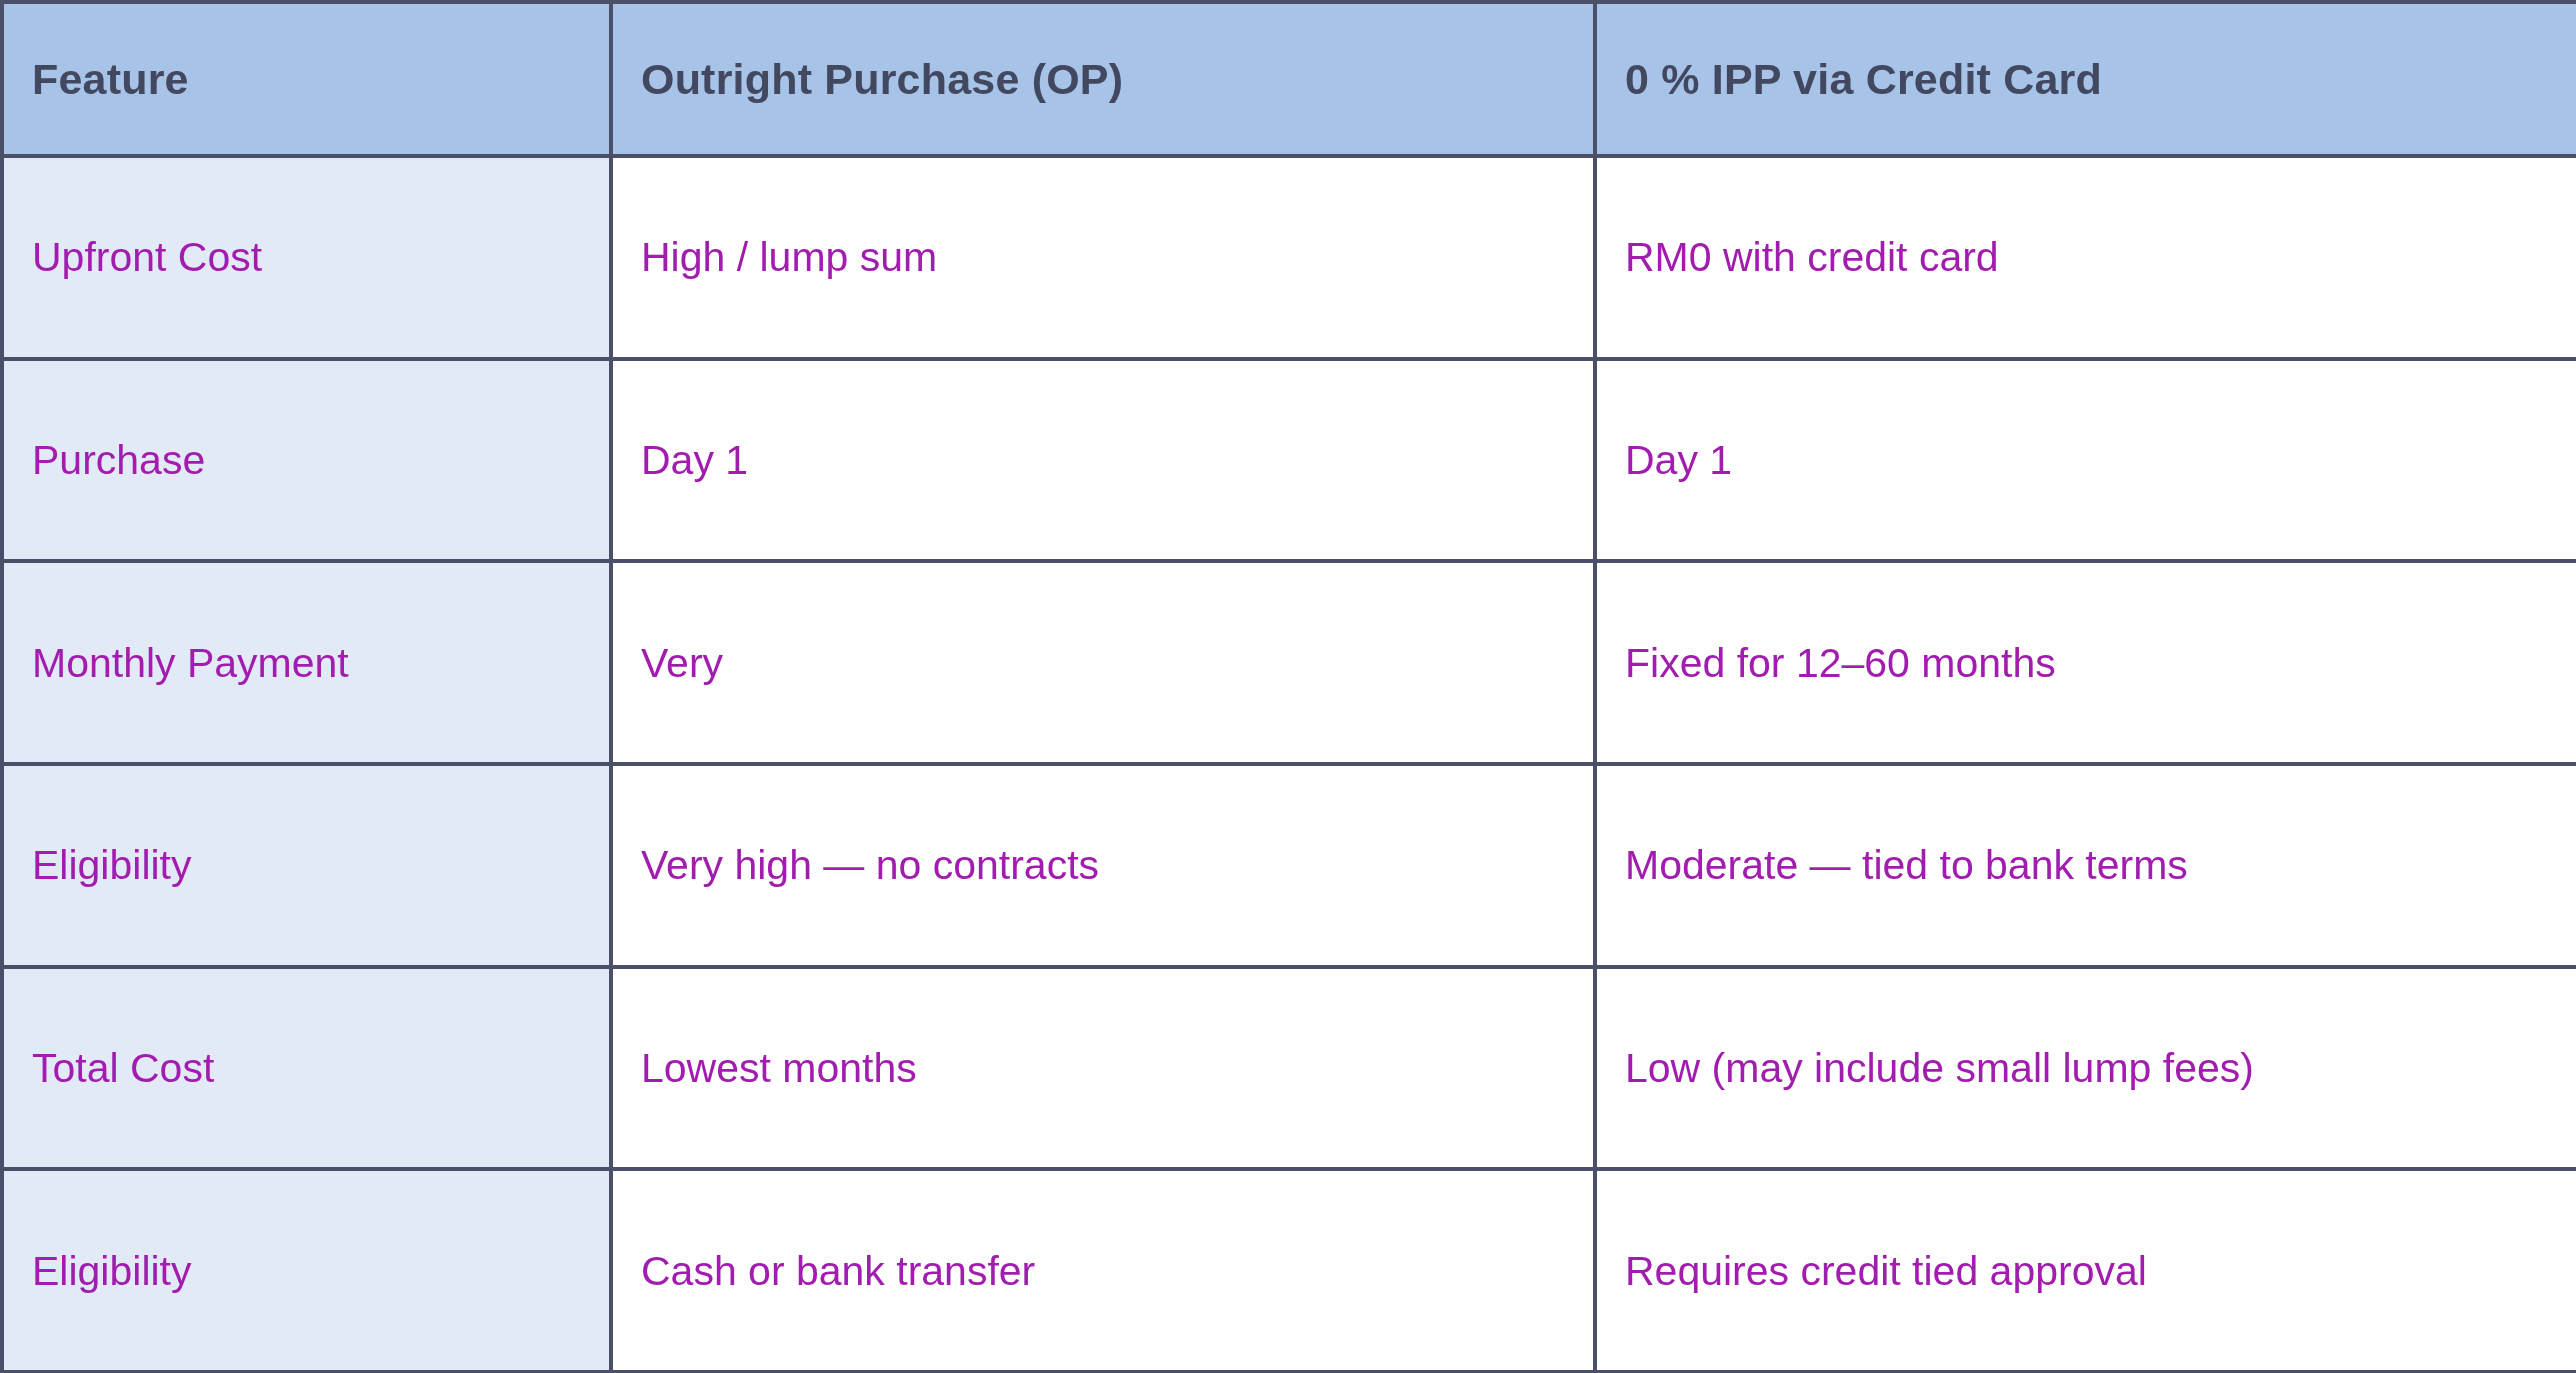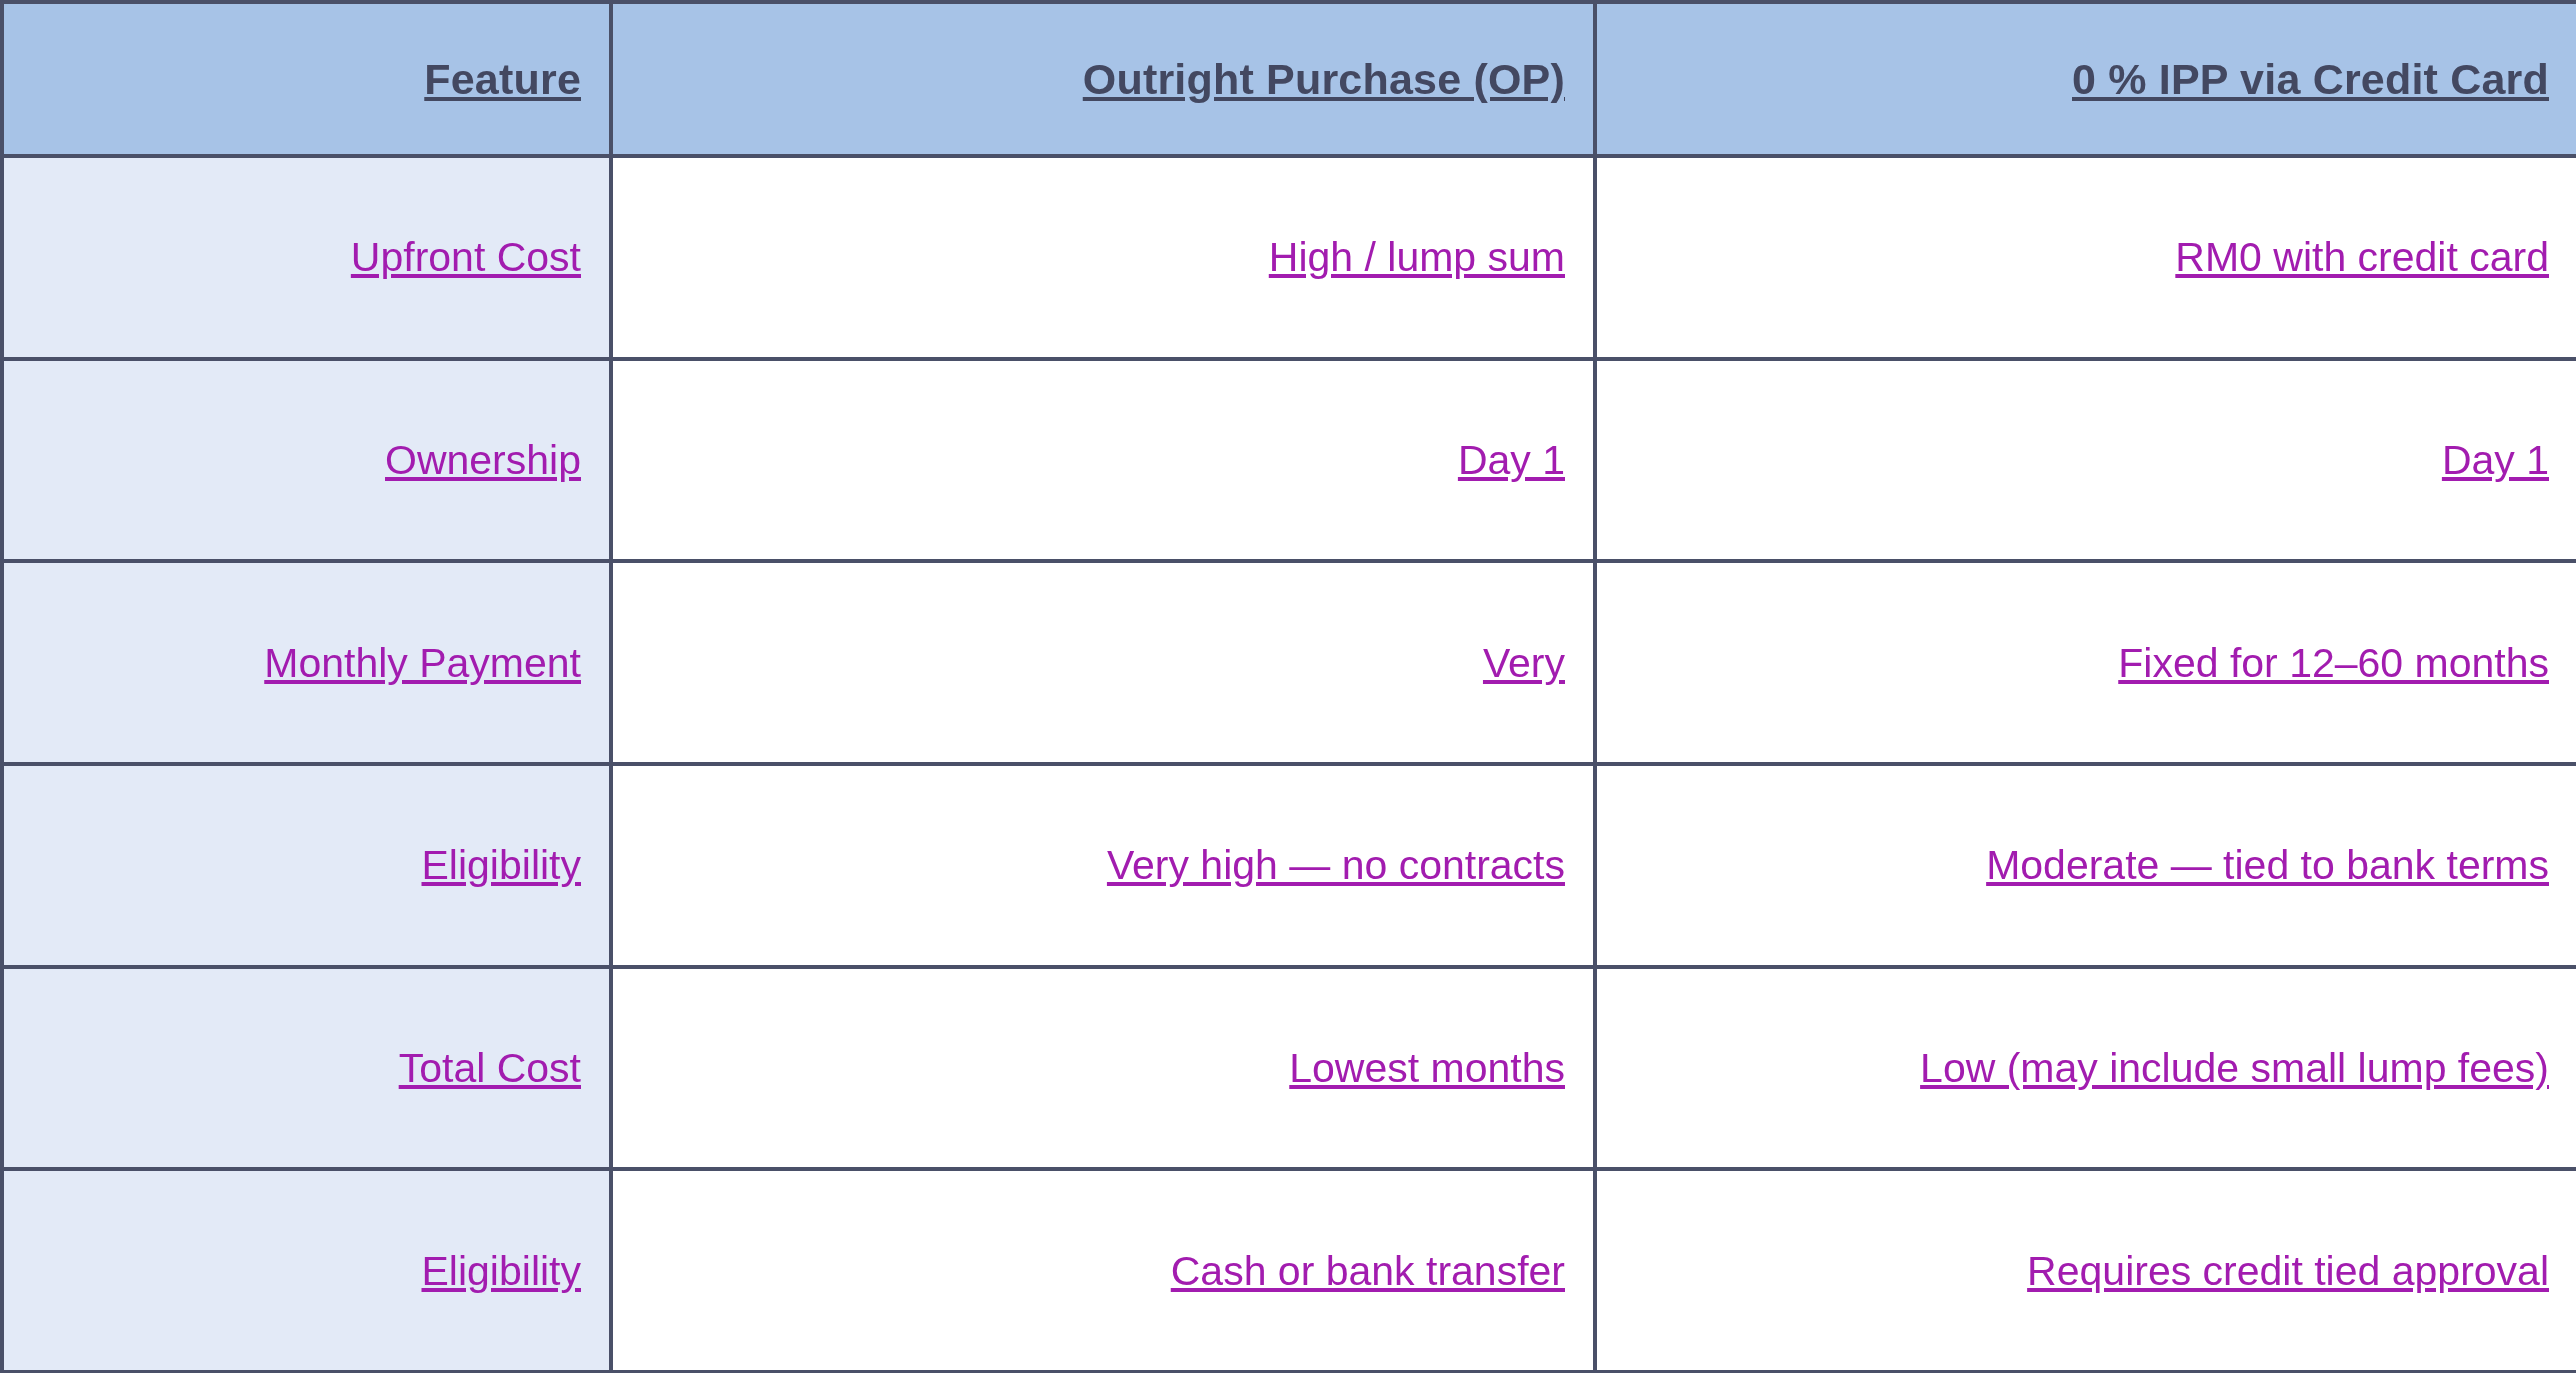--- a/index.html
+++ b/index.html
@@ -29,25 +29,24 @@
     table-layout: fixed;
   }
 
   table.comparison col.c-feature  { width: 609px; }
   table.comparison col.c-op       { width: 984px; }
   table.comparison col.c-ipp      { width: 984px; }
 
   table.comparison th,
   table.comparison td {
     border: 4.1px solid #4a5068;
-    text-align: right;
+    text-align: left;
     vertical-align: middle;
     padding: 8.2px 28px;
     box-sizing: border-box;
-    text-decoration: underline;
   }
 
   
   table.comparison thead th {
     background: #a7c3e7;
     color: #434861;
     font-size: 43px;
     font-weight: bold;
     letter-spacing: 0.2px;
     line-height: 1.22;
@@ -102,21 +101,21 @@
         </td>
         <td>
           <span class="cell-text">High / lump sum</span>
         </td>
         <td>
           <span class="cell-text">RM0 with credit card</span>
         </td>
       </tr>
       <tr>
         <td class="feature-cell">
-          <span class="cell-text">Ownership</span>
+          <span class="cell-text">Purchase</span>
         </td>
         <td>
           <span class="cell-text">Day 1</span>
         </td>
         <td>
           <span class="cell-text">Day 1</span>
         </td>
       </tr>
       <tr>
         <td class="feature-cell">

